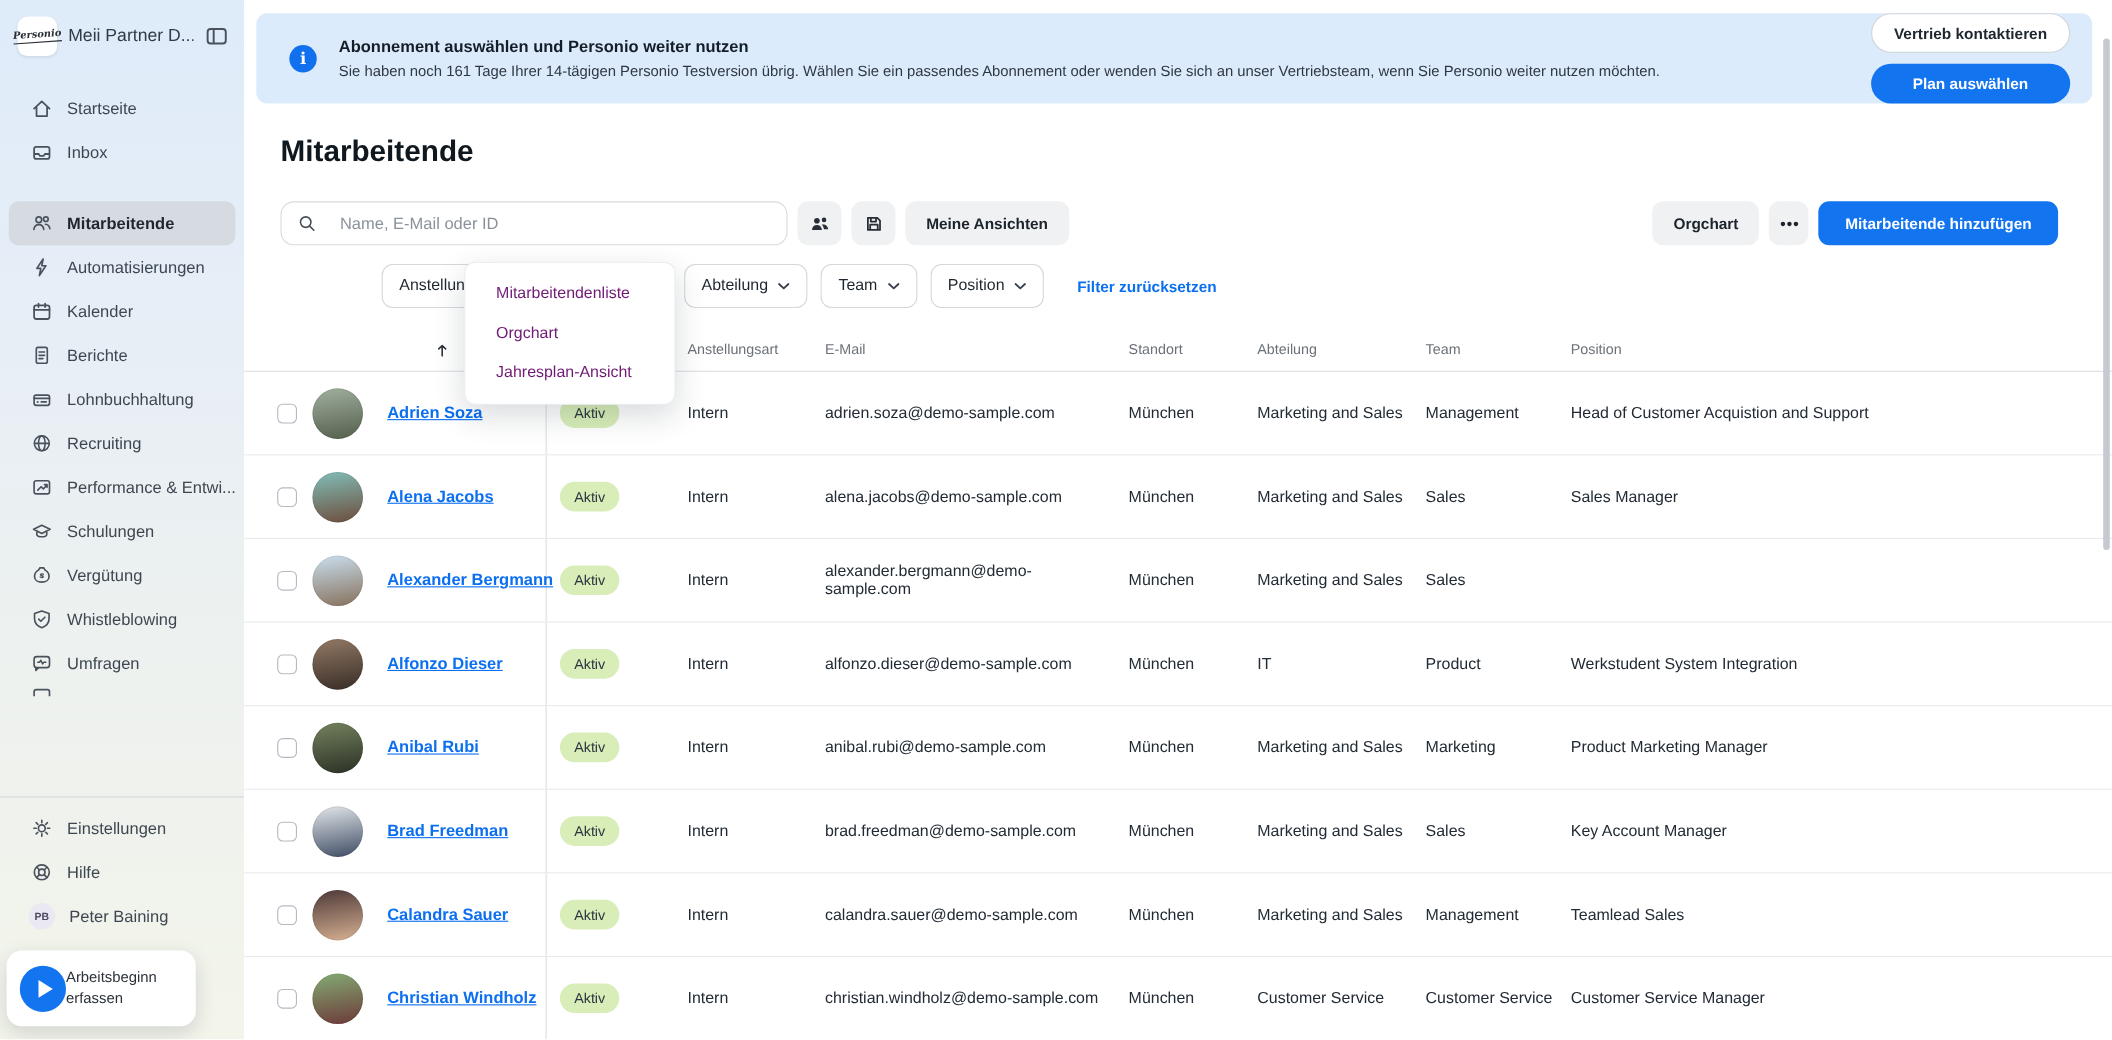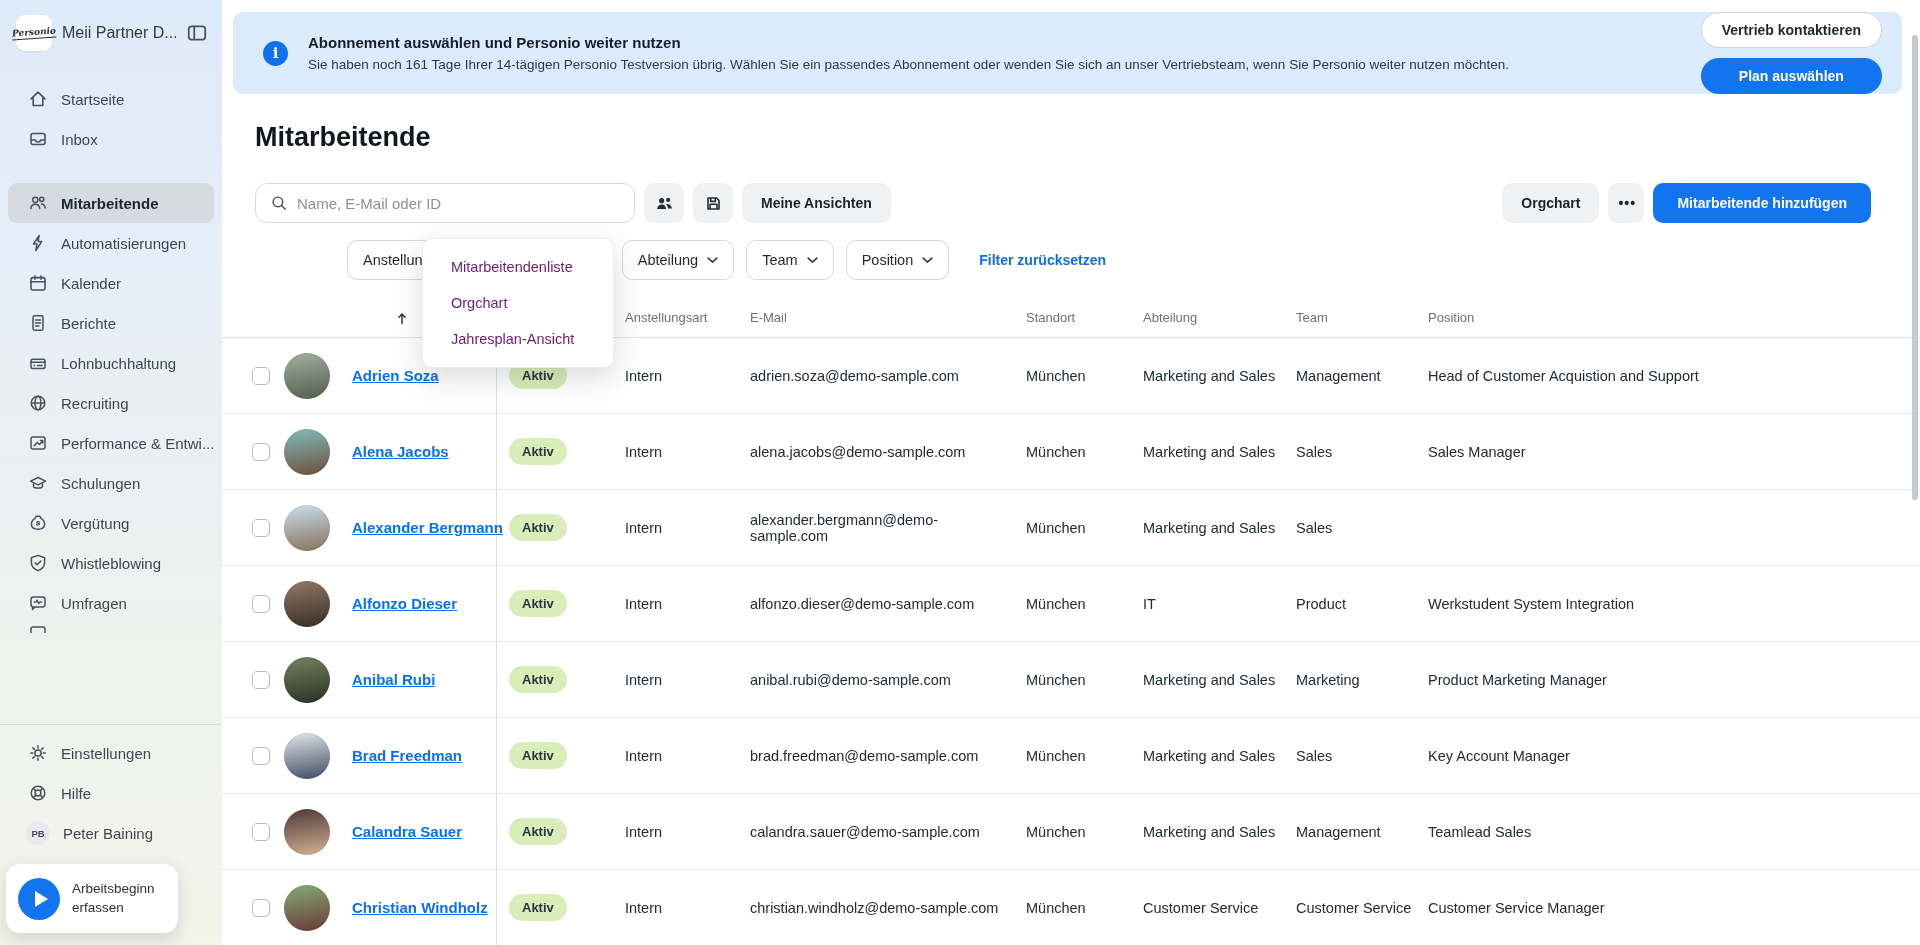--- a/index.html
+++ b/index.html
@@ -23,21 +23,21 @@
   .nav-item .ic { width:20px; height:20px; flex:0 0 20px; color:#49525c; }
   .nav-item.active { background:#d5dbe0; color:#1e2630; font-weight:bold; }
   .nav-gap { height:24px; }
   .clip-frag { height:10px; margin:0 8px 0 28px; overflow:hidden; }
   .clip-frag .ic { width:20px; height:20px; color:#49525c; }
   .side-divider { border-top:1px solid #d3d8dc; margin-top:2px; }
   .bottom-nav { position:absolute; left:0; right:0; top:722px; }
   .user-badge { width:24px; height:24px; border-radius:50%; background:#eae8f2; color:#4c4760; font-size:9.5px; font-weight:bold;
     display:flex; align-items:center; justify-content:center; flex:0 0 24px; margin-left:-2px; }
   .widget-card { position:absolute; left:6px; top:864px; width:172px; height:69px; background:#fff; border-radius:14px;
-    box-shadow:0 6px 18px rgba(25,40,60,.16); display:flex; align-items:center; gap:12px; padding:0 12px; cursor:pointer; }
+    box-shadow:0 6px 18px rgba(25,40,60,.16); display:flex; align-items:center; padding:0 12px; cursor:pointer; }
   .play-circle { width:42px; height:42px; border-radius:50%; background:var(--accent); flex:0 0 42px;
     display:flex; align-items:center; justify-content:center; }
   .play-tri { width:0; height:0; border-left:13px solid #fff; border-top:8px solid transparent; border-bottom:8px solid transparent; margin-left:4px; }
   .widget-label { font-size:13.5px; color:#2a3138; line-height:1.35; }
 
   
   .main { position:relative; flex:1; height:945px; background:#fff; overflow:hidden; }
   .banner { margin:12px 18px 0 11px; height:82px; background:#dcebfb; border-radius:10px;
     display:flex; align-items:center; padding:0 20px 0 30px; gap:20px; }
   .info-icon { width:25px; height:25px; border-radius:50%; background:#1070ee; color:#fff; font-size:15px; font-weight:bold;
@@ -47,22 +47,22 @@
   .banner-sub { font-size:13.5px; color:#2e3842; }
   .banner-actions { display:flex; gap:10px;flex-direction:column; }
   .btn { border:none; cursor:pointer; font-family:inherit; white-space:nowrap; }
   .btn-ghost-pill { height:36px; padding:0 20px; border-radius:18px; background:#fff; border:1px solid #cfd4da;
     font-size:14px; font-weight:bold; color:#1e2630; }
   .btn-primary-pill { height:36px; padding:0 20px; border-radius:18px; background:var(--accent); color:#fff; font-size:14px; font-weight:bold; }
 
   .content-head { padding:0 49px 0 33px; }
   .page-title { margin-top:28px; font-size:27px; font-weight:bold; color:#10181f; }
   .toolbar { margin-top:30px; display:flex; align-items:center; gap:9px; }
-  .search-box { width:380px; height:40px; border:1px solid #d7dade; border-radius:12px; background:#fff;
-    display:flex; align-items:center; gap:9px; padding:0 14px; }
+  .search-box { width:461px; height:40px; border:1px solid #d7dade; border-radius:12px; background:#fff;
+    display:flex; align-items:center; gap:21px; padding:0 14px; }
   .search-box .ic { width:18px; height:18px; color:#454e58; flex:0 0 18px; }
   .search-input { border:none; outline:none; flex:1; font-size:15px; color:#222b35; font-family:inherit; background:transparent; }
   .search-input::placeholder { color:#8a919a; }
   .icon-btn { width:40px; height:40px; border-radius:10px; background:#f0f1f3; display:flex; align-items:center; justify-content:center; }
   .icon-btn .ic { width:19px; height:19px; color:#272e36; }
   .btn-gray { height:40px; padding:0 19px; border-radius:10px; background:#f0f1f3; font-size:14px; font-weight:bold; color:#1c232b; }
   .toolbar-spacer { flex:1; }
   .btn-dots { width:36px; letter-spacing:1px; padding:0 10px; }
   .btn-primary { height:40px; padding:0 24px; border-radius:10px; background:var(--accent); color:#fff; font-size:14px; font-weight:bold; }
 
@@ -78,21 +78,21 @@
   .thead { height:40px; border-bottom:1px solid #dcdfe3; font-size:13px; color:#6a7178; }
   .trow { height:76px; border-bottom:1px solid #e8eaed; font-size:14.5px; color:#222b35; }
   .td { padding-left:12px; }
   .c-check, .c-name { padding-left:0; align-self:stretch; display:flex; align-items:center; }
   .c-name { border-right:1px solid #dcdfe3; gap:22px; }
   .thead .c-name { border-right:1px solid #dcdfe3; }
   .sort-arrow { margin-left:112px; width:12px; height:14px; color:#30373f; cursor:pointer; }
   .checkbox { width:18px; height:18px; border:1.5px solid #b4bac2; border-radius:5px; background:#fff; cursor:pointer; }
   .avatar { width:46px; height:46px; border-radius:50%; flex:0 0 46px; box-shadow:inset 0 0 0 1px rgba(0,0,0,.06); }
   .name-link { font-size:15px; font-weight:bold; color:#0b6ff0; text-decoration:underline; cursor:pointer; white-space:nowrap; }
-  .badge { display:inline-block; background:var(--badge-bg); color:var(--badge-text); font-size:13px; font-weight:bold;
+  .badge { display:inline-block; background:var(--badge-bg); color:var(--badge-text); font-size:13px; font-weight:normal;
     padding:6px 13px; border-radius:999px; }
 
   
   .view-menu { position:absolute; left:200px; top:238px; width:192px; background:#fff; border-radius:10px;
     border:1px solid #eceef1; box-shadow:0 10px 28px rgba(20,30,45,.16); padding:10px 0; z-index:60; }
   .view-menu-item { height:36px; display:flex; align-items:center; padding:0 16px 0 28px; font-size:14.5px; color:#701a75; cursor:pointer; white-space:nowrap; }
 
   .scroll-thumb { position:absolute; right:2px; top:35px; width:6px; height:465px; background:#c5cad0; border-radius:3px; z-index:80; }
 
   :root { --accent:#1374f0; --badge-bg:#d8edb8; --badge-text:#2b3440; }

